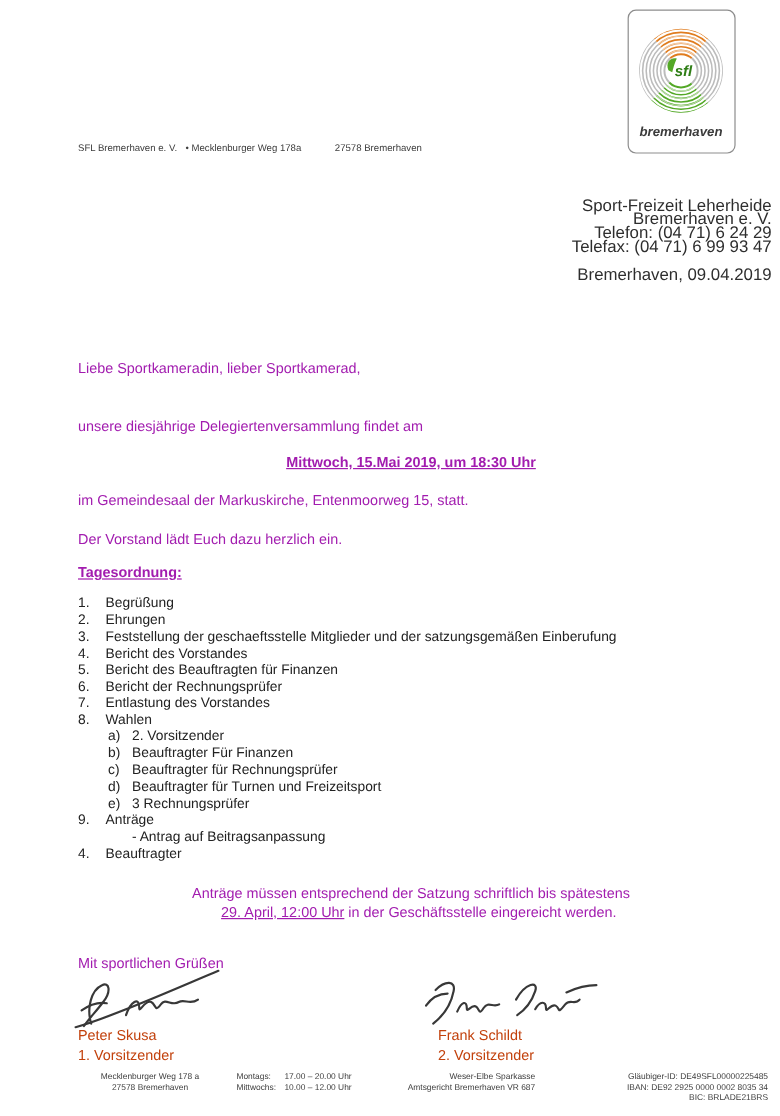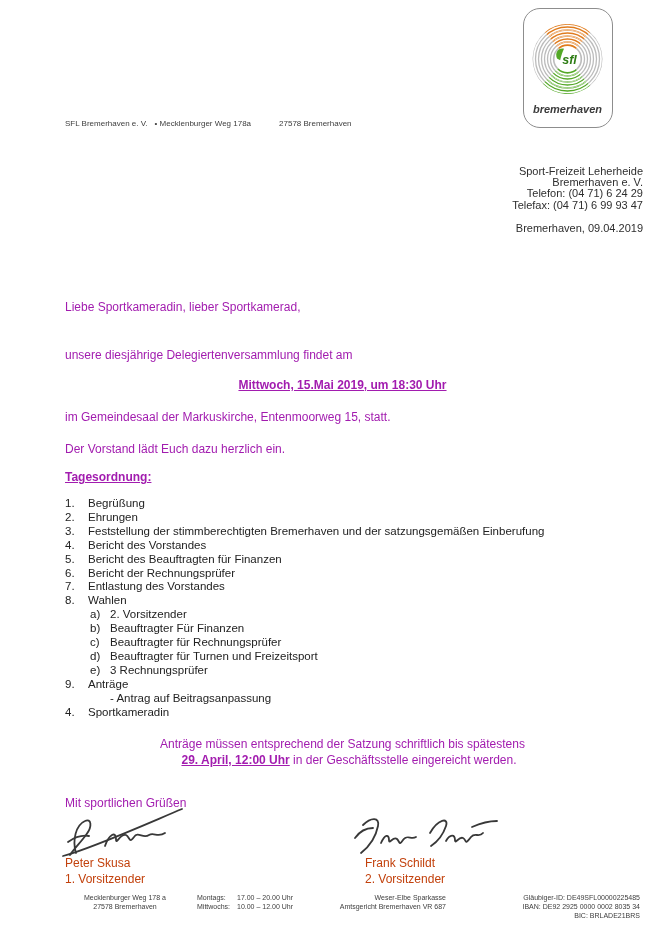--- a/index.html
+++ b/index.html
@@ -8,47 +8,47 @@
     font-family:"Liberation Sans","DejaVu Sans",sans-serif; color:#262626;
     overflow:hidden;
   }
   
   .sender { position:absolute; left:65px; top:119px; font-size:8px; color:#3d3d3d; white-space:nowrap; }
   .sender .p2 { margin-left:7px; }
   .sender .p3 { margin-left:28px; }
 
   
   .logo-box { position:absolute; left:523px; top:8px; width:90px; height:120px;
-    border:1.5px solid #8d8d8d; border-radius:17px; background:#fff; box-sizing:border-box; }
+    border:1.5px solid #8d8d8d; border-radius:7px; background:#fff; box-sizing:border-box; }
   .logo-box svg { display:block; }
 
   
   .contact { position:absolute; right:7px; top:166px; text-align:right;
-    font-size:11px; line-height:11.2px; color:#2e2e2e; }
+    font-size:14px; line-height:11.2px; color:#2e2e2e; }
   .contact .grp { margin-bottom:12px; }
   .contact .date { margin-top:5px; }
 
   
   .bodyline { position:absolute; left:65px; width:555px; font-size:12px; line-height:16px; color:#a21caf; }
   .salutation { top:299px; }
   .intro      { top:347px; }
   .meeting    { top:377px; text-align:center; font-weight:bold; text-decoration:underline; }
   .location   { top:409px; }
   .invite     { top:441px; }
   .agenda-h   { top:469px; font-weight:bold; text-decoration:underline; }
 
   .agenda { position:absolute; left:65px; top:497px; width:555px; font-size:11.5px; line-height:13.9px; color:#222; }
   .a-row { display:flex; }
   .a-num { width:23px; flex:0 0 23px; }
   .a-sub { margin-left:25px; }
   .a-sub .a-num { width:20px; flex:0 0 20px; }
   .a-dash { margin-left:45px; }
 
   .deadline { top:736px;text-align:center; }
-  .deadline .hard { font-weight:bold; text-decoration:underline;margin-left:13px; }
+  .deadline .hard { font-weight:normal; text-decoration:underline;margin-left:13px; }
   .closing { top:795px; }
 
   .sig-svg { position:absolute; }
   .sig1 { left:58px; top:804px; }
   .sig2 { left:350px; top:812px; }
   .sig-block { position:absolute; top:856px; font-size:12px; line-height:15.5px; color:#c2410c; }
   .sigb1 { left:65px; }
   .sigb2 { left:365px; }
 
   
@@ -127,21 +127,21 @@
     <div class="a-row">
         <span class="a-num">1.</span>
         <span>Begrüßung</span>
       </div>
     <div class="a-row">
         <span class="a-num">2.</span>
         <span>Ehrungen</span>
       </div>
     <div class="a-row">
         <span class="a-num">3.</span>
-        <span>Feststellung der stimmberechtigten Bremerhaven und der satzungsgemäßen Einberufung</span>
+        <span>Feststellung der geschaeftsstelle Mitglieder und der satzungsgemäßen Einberufung</span>
       </div>
     <div class="a-row">
         <span class="a-num">4.</span>
         <span>Bericht des Vorstandes</span>
       </div>
     <div class="a-row">
         <span class="a-num">5.</span>
         <span>Bericht des Beauftragten für Finanzen</span>
       </div>
     <div class="a-row">
@@ -176,21 +176,21 @@
         <span class="a-num">e)</span>
         <span>3 Rechnungsprüfer</span>
       </div>
     <div class="a-row">
         <span class="a-num">9.</span>
         <span>Anträge</span>
       </div>
     <div class="a-row a-dash">- Antrag auf Beitragsanpassung</div>
     <div class="a-row">
         <span class="a-num">4.</span>
-        <span>Sportkameradin</span>
+        <span>Beauftragter</span>
       </div>
   </div>
 
   <div class="bodyline deadline">
     <div>Anträge müssen entsprechend der Satzung schriftlich bis spätestens</div>
     <div><span class="hard">29. April, 12:00 Uhr</span><span> in der Geschäftsstelle eingereicht werden.</span></div>
   </div>
 
   <div class="bodyline closing">Mit sportlichen Grüßen</div>
 

